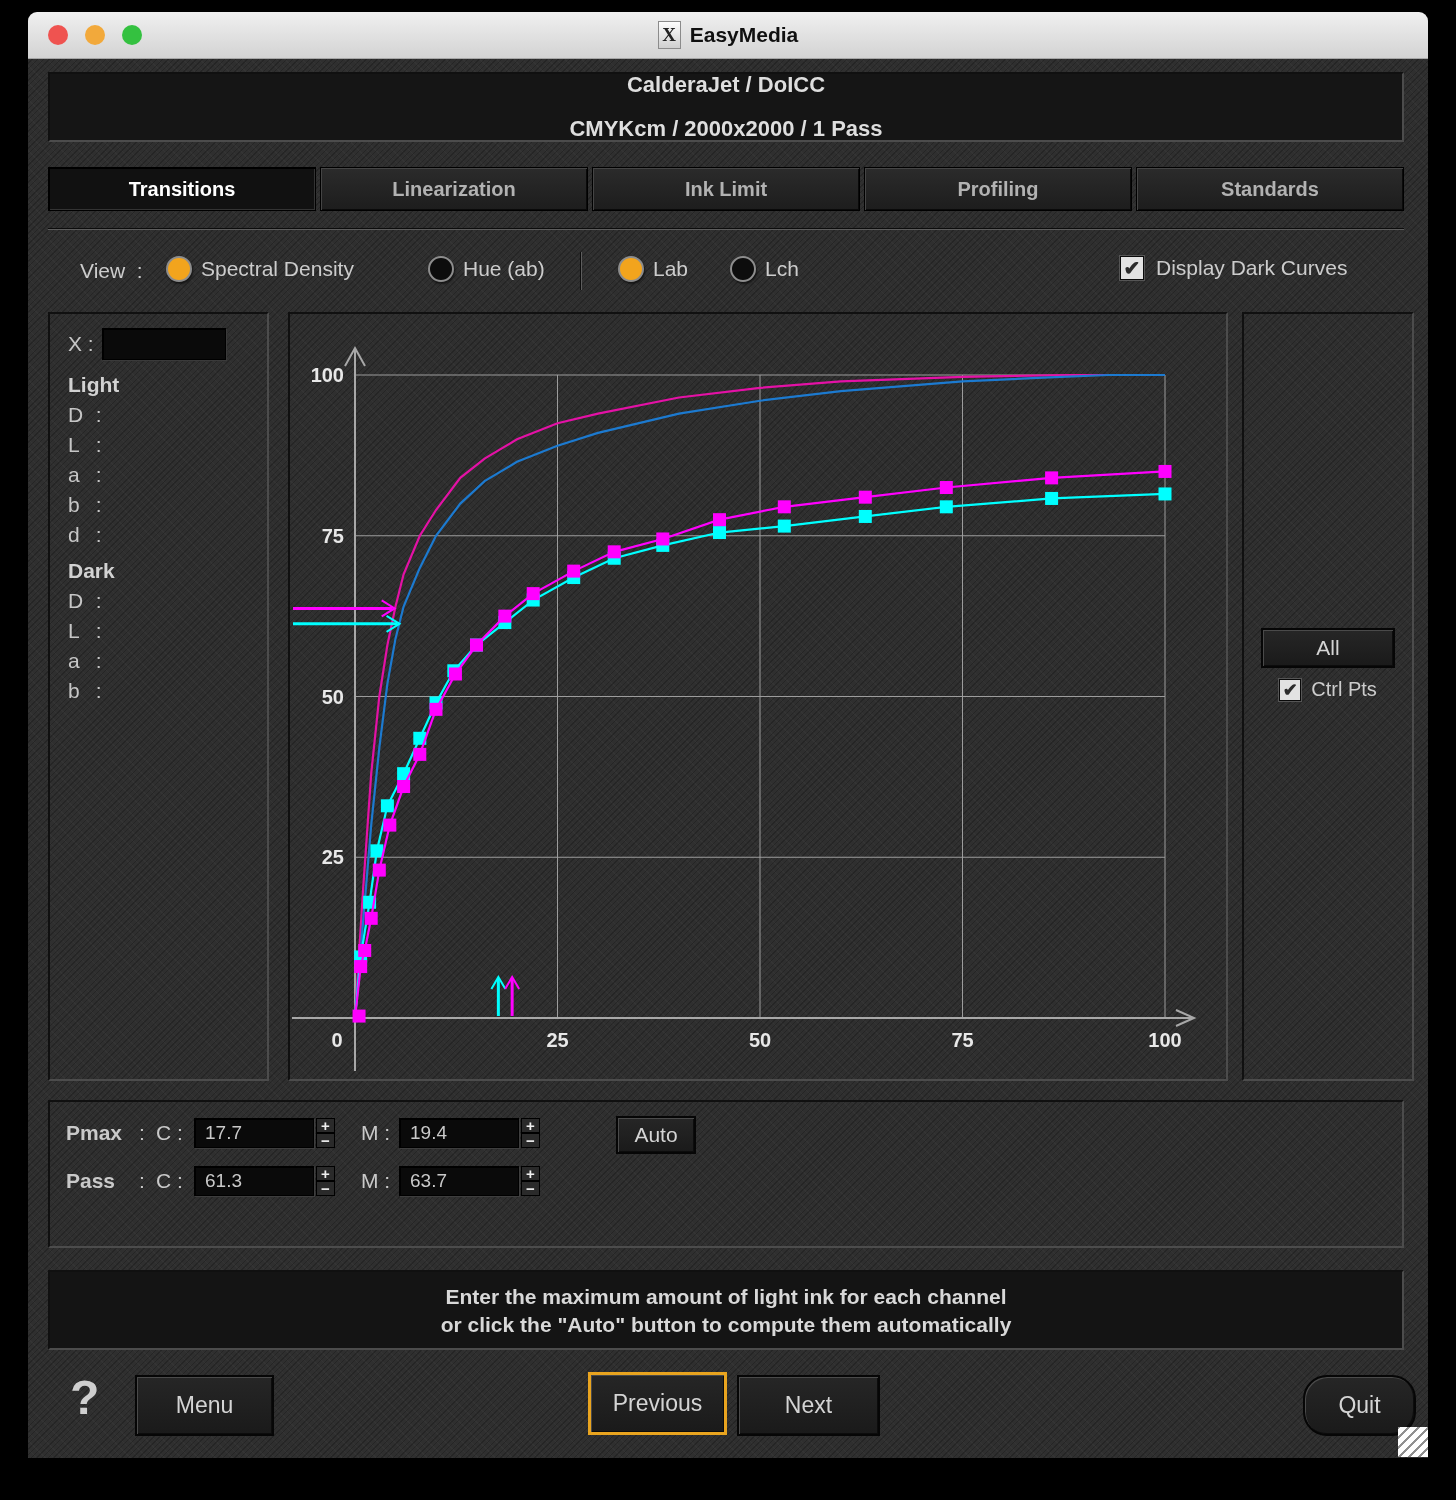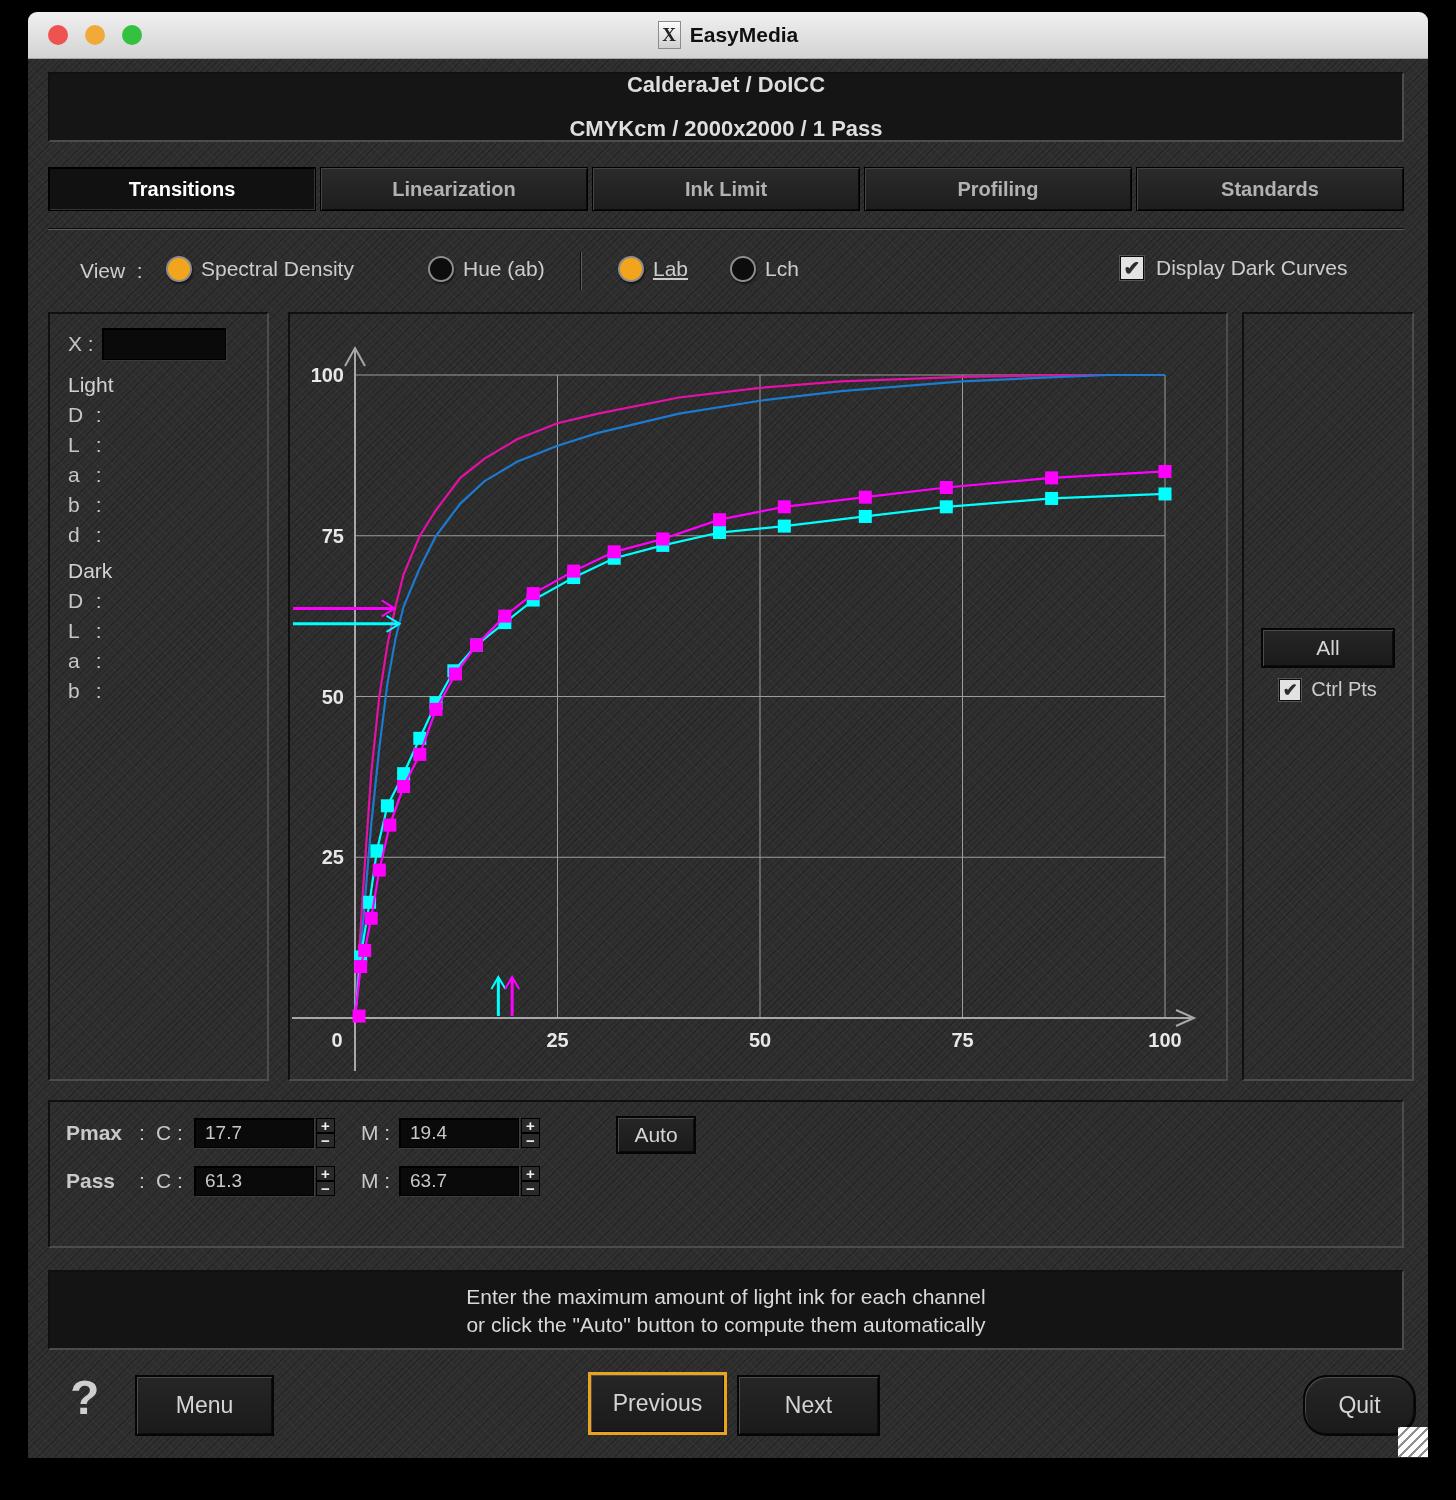--- a/index.html
+++ b/index.html
@@ -64,21 +64,21 @@
     box-shadow:0 0 0 1px #555;display:flex;align-items:center;justify-content:center;
     font-size:20px;color:#2b2b2b;font-weight:bold;line-height:1;
   }
   .chk-item{position:absolute;top:4px;display:flex;align-items:center;gap:12px;}
 
   .panel{position:absolute;background:transparent;}
   .left-panel{left:20px;top:300px;width:217px;height:765px;}
   .left-inner{padding:14px 0 0 18px;color:#c6c6c6;font-size:21px;}
   .x-row{display:flex;align-items:center;gap:8px;margin-bottom:10px;}
   .x-box{width:122px;height:30px;background:#0a0a0a;border:1px solid #000;box-shadow:inset 1px 1px 0 #000, 1px 1px 0 #3a3a3a;}
-  .lp-head{font-weight:normal;color:#d2d2d2;margin-top:6px;line-height:30px;}
+  .lp-head{font-weight:bold;color:#d2d2d2;margin-top:6px;line-height:30px;}
   .lp-row{line-height:30px;}
   .lp-letter{display:inline-block;min-width:22px;}
   .chart-panel{left:260px;top:300px;width:936px;height:765px;}
   .chart-panel svg{display:block;}
   .right-panel{left:1214px;top:300px;width:168px;height:765px;}
   .rp-inner{padding:14px 12px;display:flex;flex-direction:column;align-items:center;}
 
   .btn{
     background:linear-gradient(#262626,#1a1a1a);border:2px solid #060606;
     box-shadow:inset 1px 1px 0 #4a4a4a, inset -1px -1px 0 #0c0c0c;
@@ -102,21 +102,21 @@
     padding:0 0 0 10px;font-family:"Liberation Sans",sans-serif;outline:none;
   }
   .spin{width:19px;display:flex;flex-direction:column;justify-content:space-between;margin-left:2px;background:#000;}
   .spin-btn{height:13px;background:#2a2a2a;border:1px solid #000;color:#efefef;
     display:flex;align-items:center;justify-content:center;font-size:15px;font-weight:bold;line-height:0;}
   .auto-btn{position:absolute;left:566px;top:14px;width:76px;height:34px;font-size:21px;}
 
   .instr-panel{
     position:absolute;left:20px;top:1258px;width:1352px;height:76px;background:#141414;
     display:flex;flex-direction:column;align-items:center;justify-content:center;gap:3px;
-    color:#d8d8d8;font-weight:normal;font-size:21px;line-height:25px;
+    color:#d8d8d8;font-weight:bold;font-size:21px;line-height:25px;
   }
 
   .footer{position:absolute;left:0;top:1350px;width:1400px;height:96px;}
   .help{position:absolute;left:42px;top:8px;font-size:48px;font-weight:bold;color:#cfcfcf;}
   .menu-btn{position:absolute;left:107px;top:13px;width:135px;height:57px;font-size:23px;}
   .prev-btn{position:absolute;left:560px;top:10px;width:133px;height:57px;font-size:23px;border:3px solid #e9a41f;
     background:linear-gradient(#262626,#1a1a1a);box-shadow:inset 1px 1px 0 #4a4a4a, inset -1px -1px 0 #0c0c0c;
     color:#d4d4d4;display:flex;align-items:center;justify-content:center;}
   .next-btn{position:absolute;left:709px;top:13px;width:139px;height:57px;font-size:23px;}
   .quit-btn{position:absolute;left:1275px;top:13px;width:109px;height:57px;font-size:23px;border-radius:24px;}
@@ -159,21 +159,21 @@
   <div class="view-row">
     <span class="lbl" style="left:32px;"><span>View</span>&nbsp;&nbsp;:&nbsp;</span>
     <span id="radio-slot-0"><span class="radio-item" style="left: 118px;">
           <span class="radio" style="background: rgb(242, 164, 29);"></span>
           <span>Spectral Density</span>
         </span><span class="radio-item" style="left: 380px;">
           <span class="radio" style="background: rgb(13, 13, 13);"></span>
           <span>Hue (ab)</span>
         </span></span>
     <div class="vsep"></div>
-    <span id="radio-slot-1"><span class="radio-item" style="left: 570px; text-decoration: underline;">
+    <span id="radio-slot-1"><span class="radio-item" style="left: 570px;">
           <span class="radio" style="background: rgb(242, 164, 29);"></span>
           <span>Lab</span>
         </span><span class="radio-item" style="left: 682px;">
           <span class="radio" style="background: rgb(13, 13, 13);"></span>
           <span>Lch</span>
         </span></span>
     <div class="chk-item" style="left:1072px;">
       <div class="checkbox">
           <span id="chk-dark">✔</span>
         </div>

